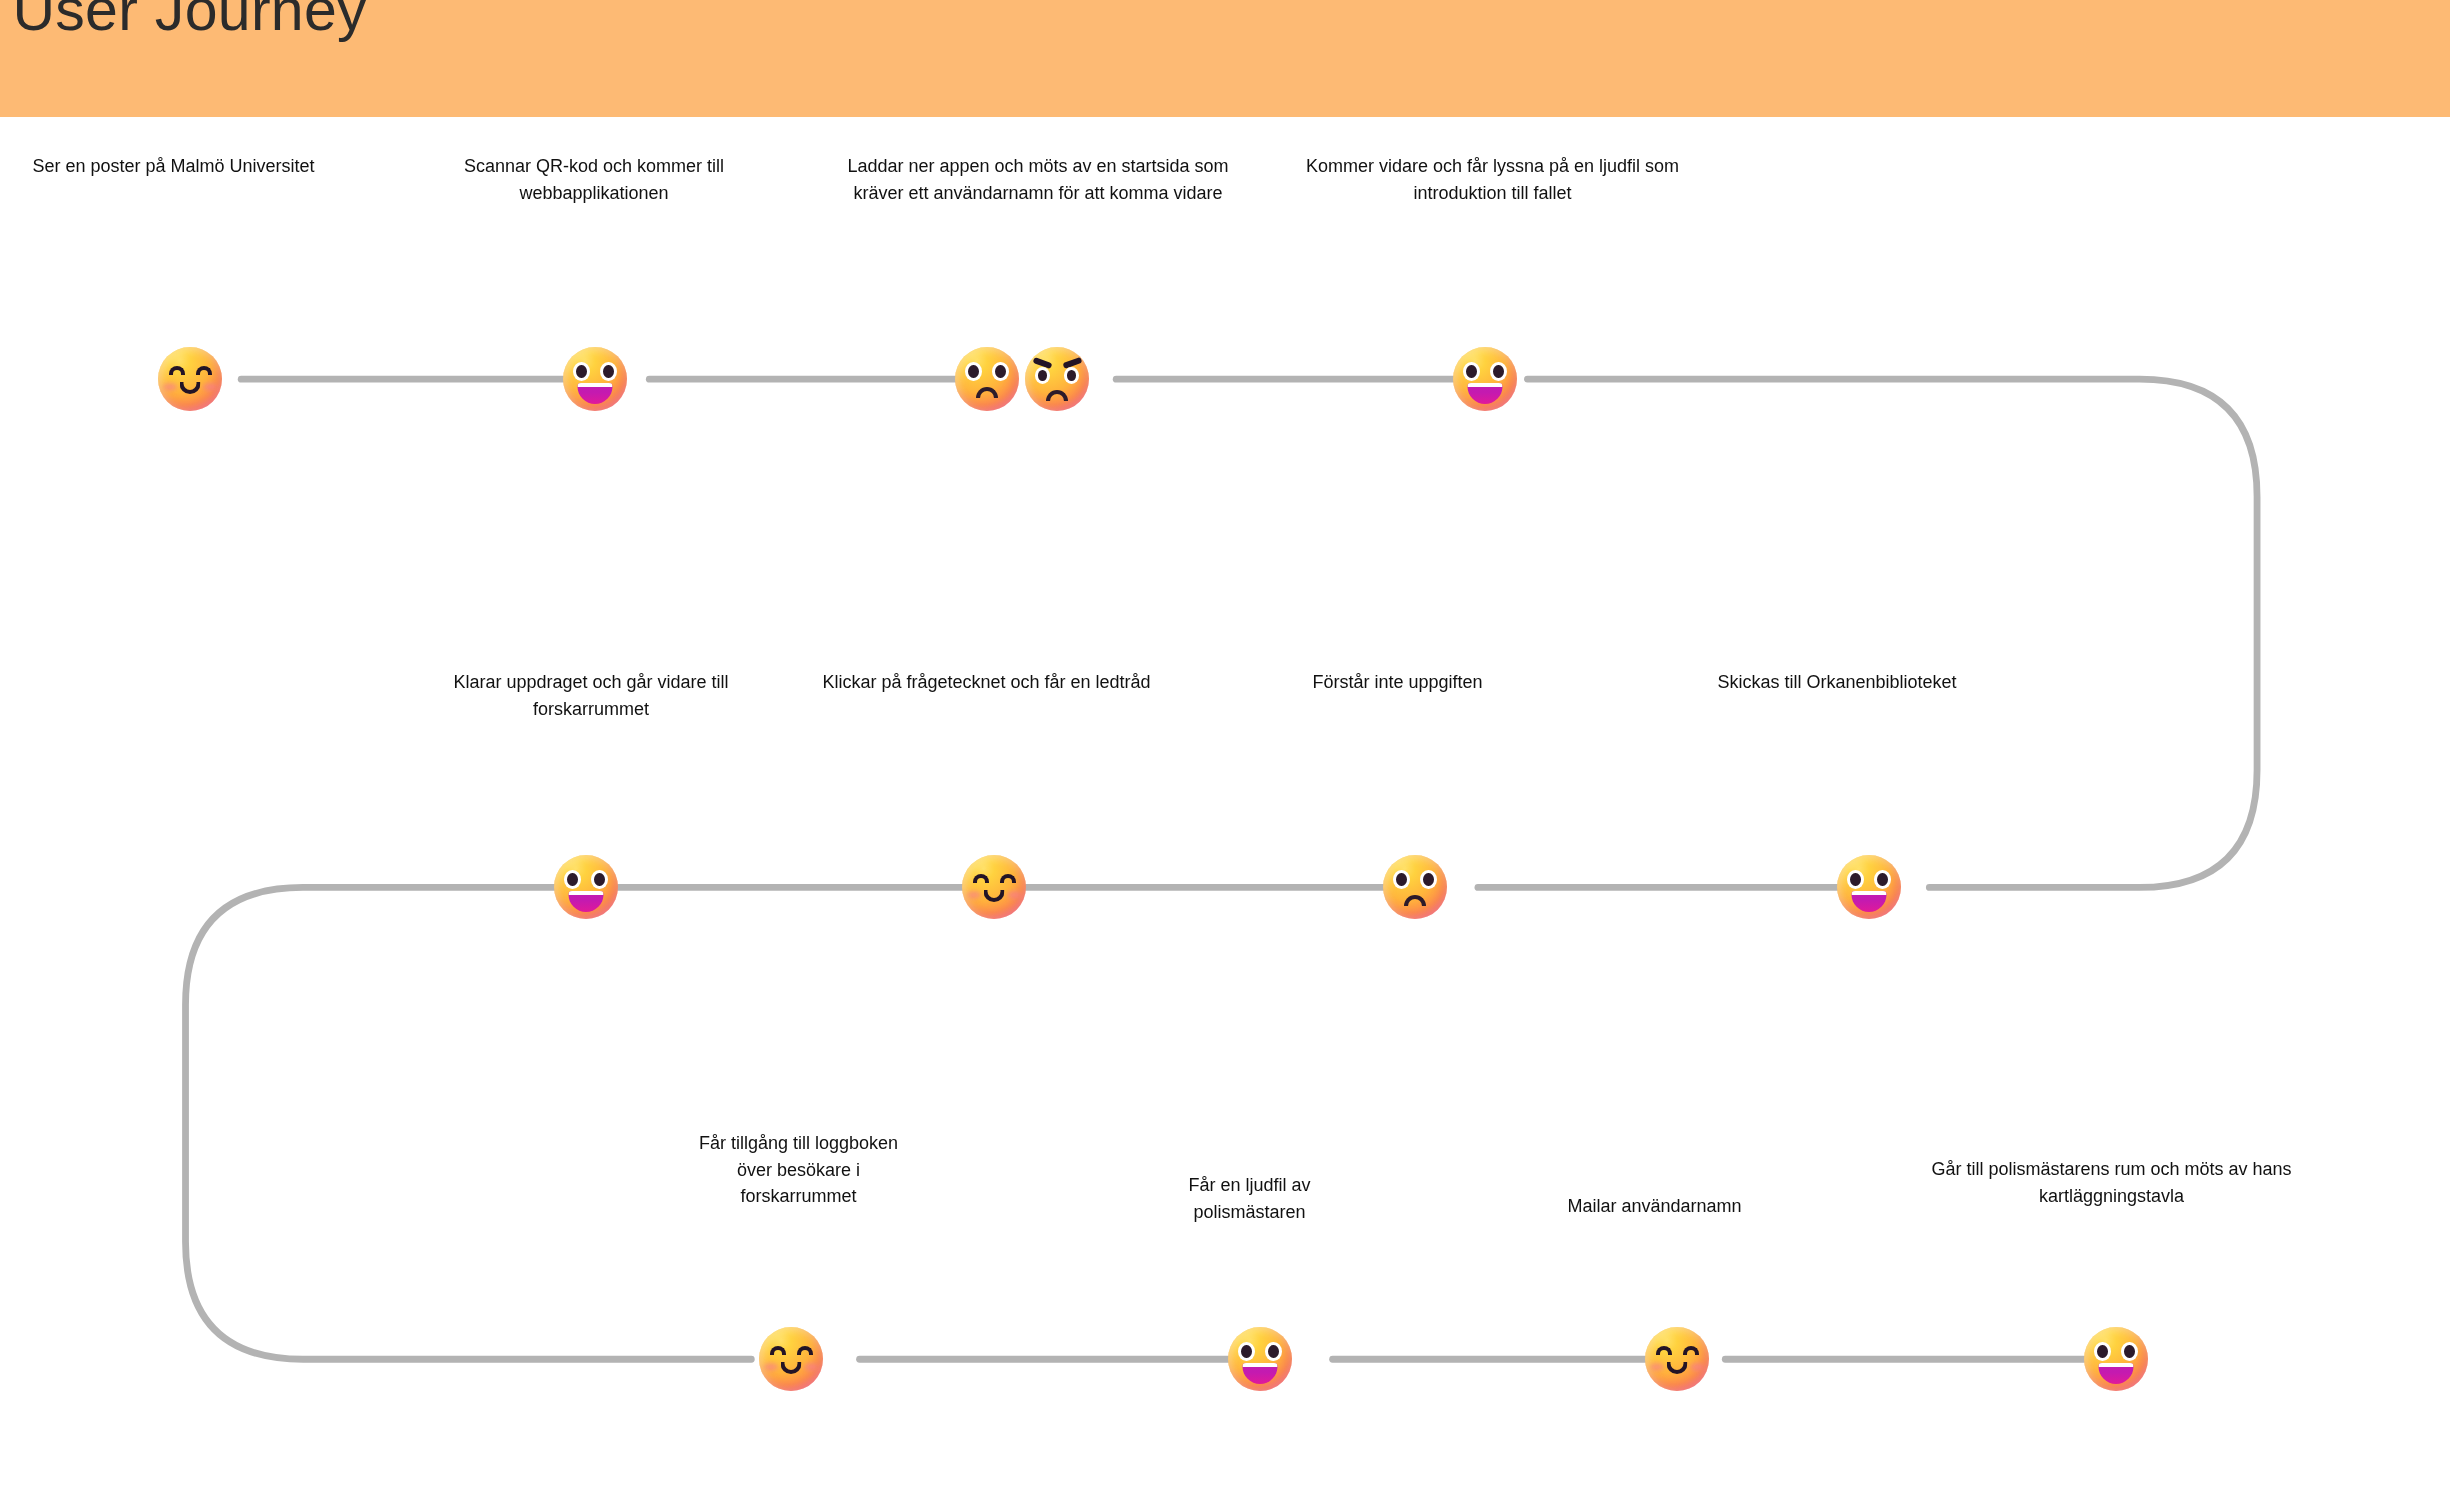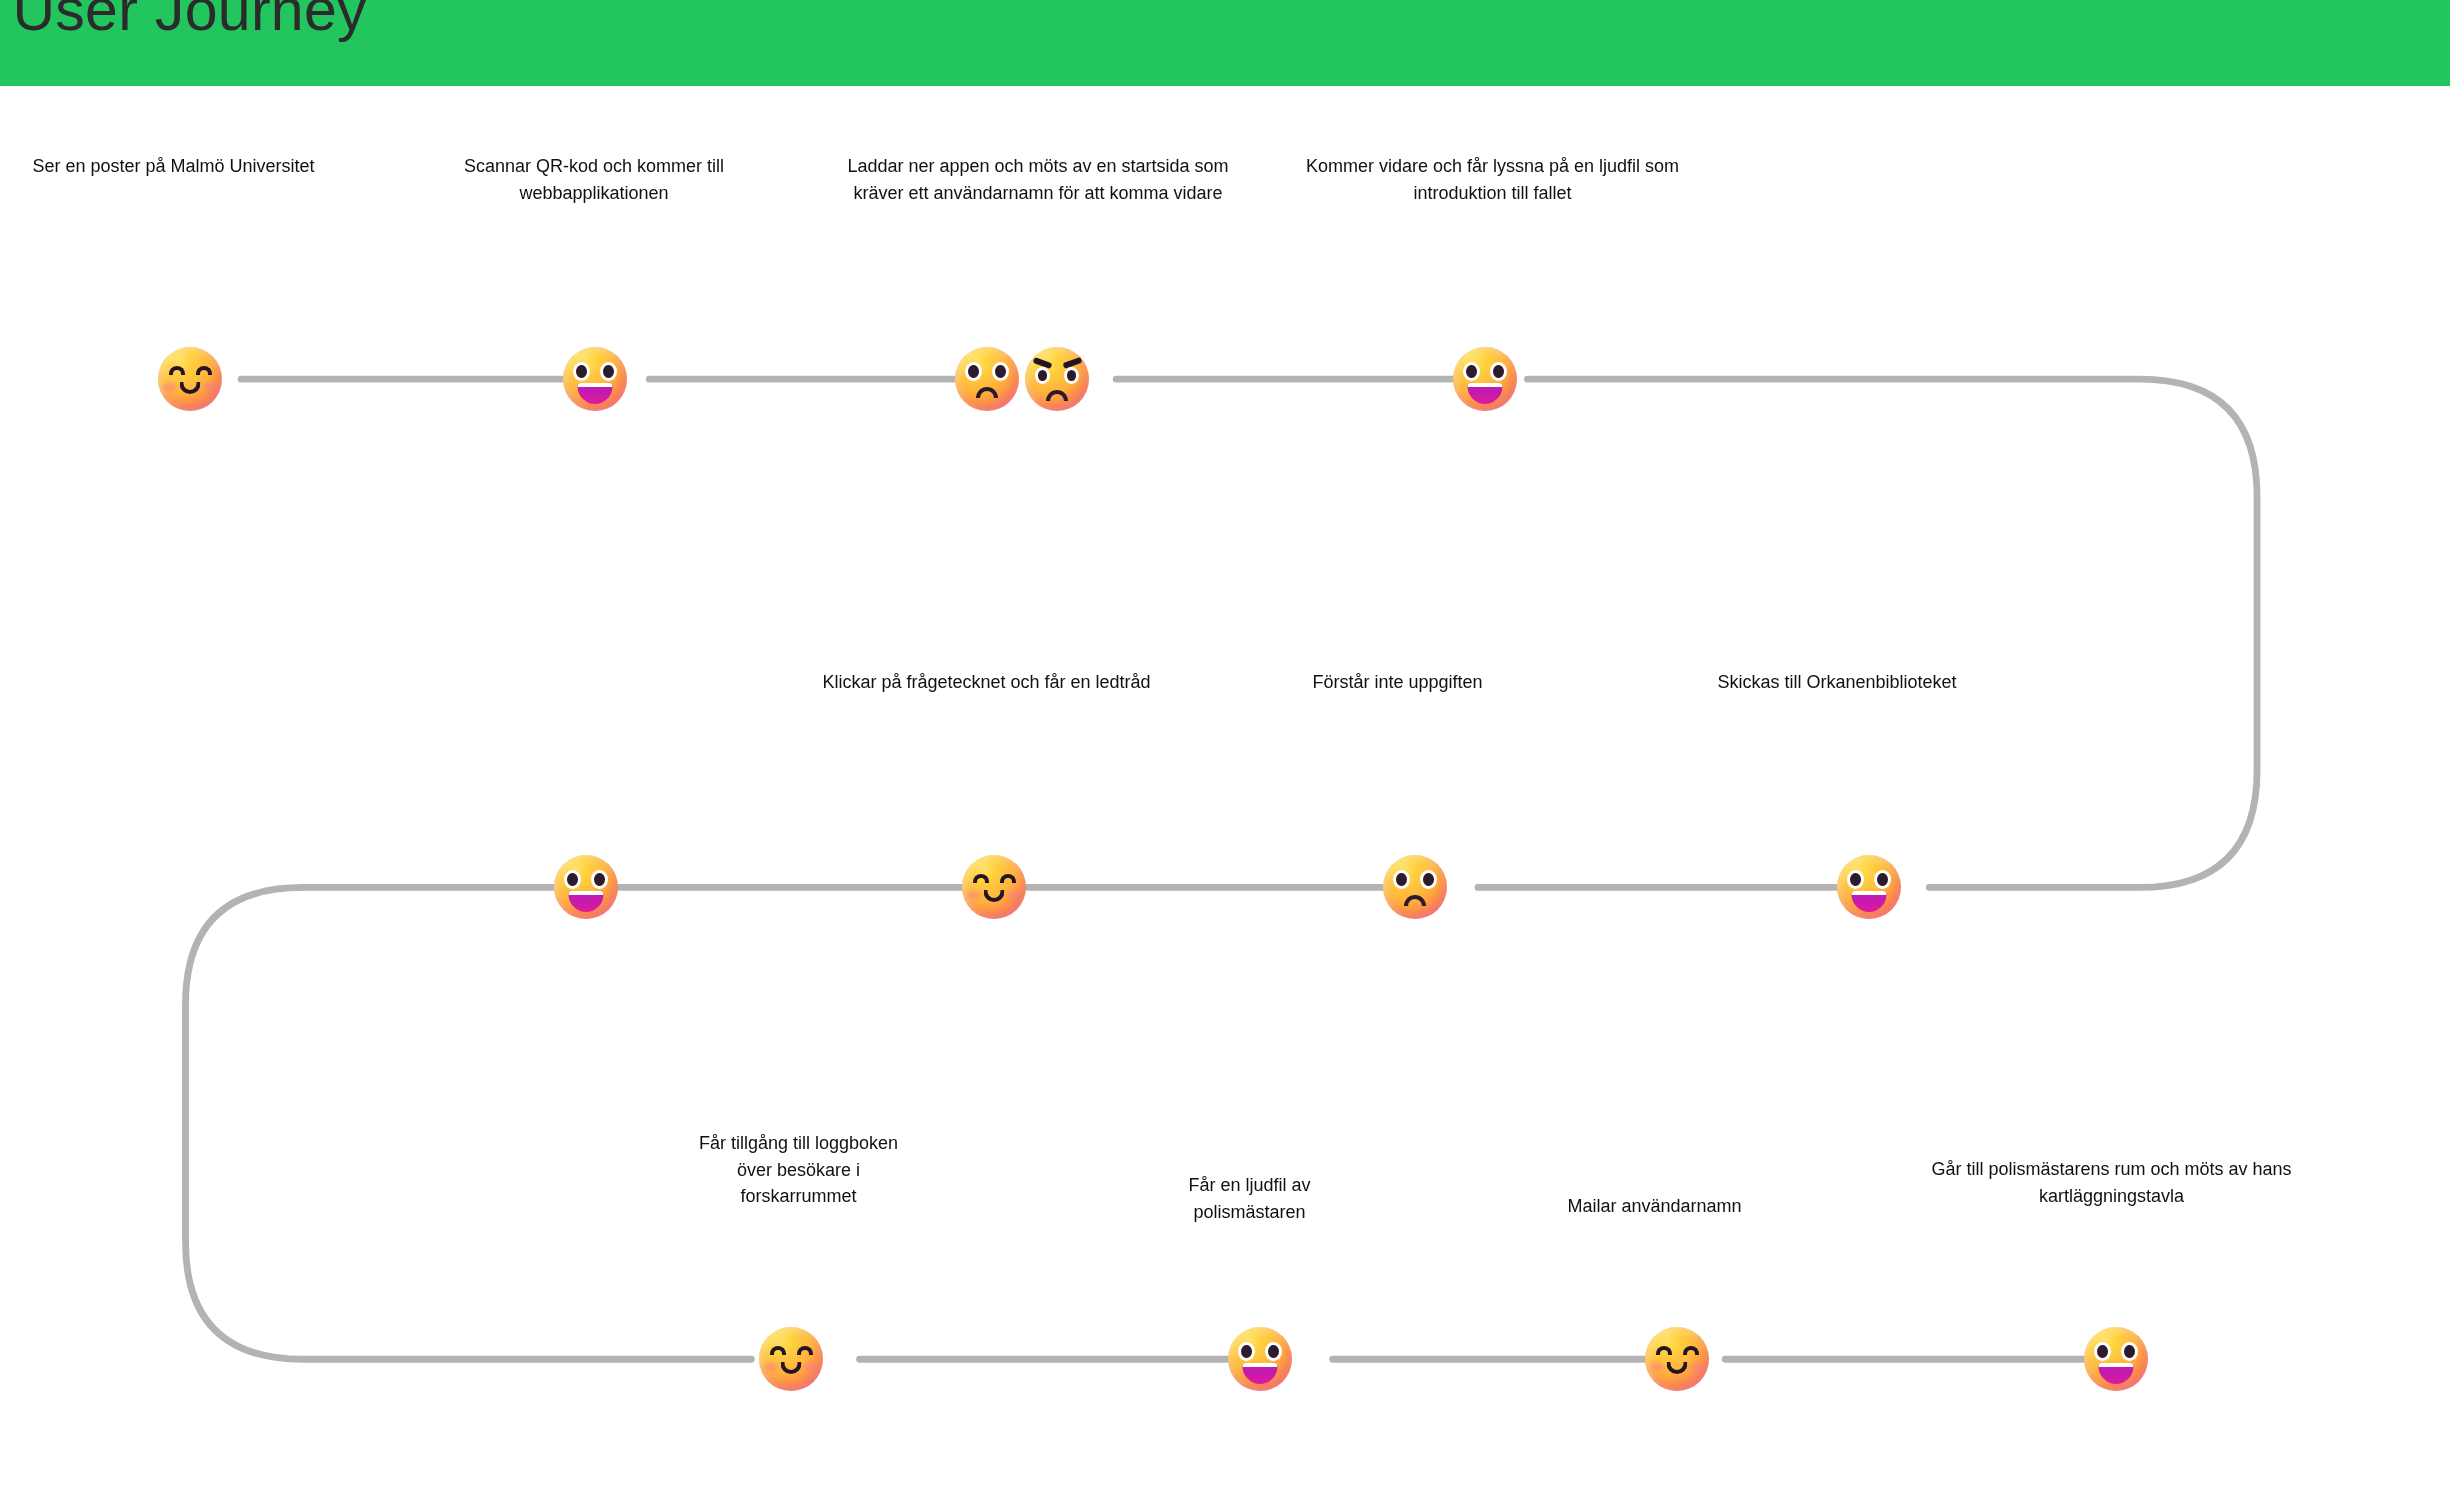--- a/index.html
+++ b/index.html
@@ -17,22 +17,22 @@
     background: #ffffff;
     overflow: hidden;
   }
 
   
   #title-band {
     position: absolute;
     left: 0;
     top: 0;
     width: 2450px;
-    height: 86px;
-    background: #22c55e;
+    height: 117px;
+    background: #fdba74;
   }
   #page-title {
     position: absolute;
     left: 12.4px;
     top: -18.6px;
     font-size: 59px;
     font-weight: 400;
     letter-spacing: 0.3px;
     color: #2b2b2b;
     line-height: 1.0;
@@ -271,20 +271,21 @@
       <span class="eye-open l">
           <i></i>
         </span>
         <span class="eye-open r">
           <i></i>
         </span>
         <span class="grin-mouth"></span>
     </div>
   </div>
 
+  <div class="step-label" style="left:427px; top:669px; width:328px;">Klarar uppdraget och går vidare till forskarrummet</div>
   <div class="step-label" style="left:804px; top:669px; width:365px;">Klickar på frågetecknet och får en ledtråd</div>
   <div class="step-label" style="left:1243px; top:669px; width:309px;">Förstår inte uppgiften</div>
   <div class="step-label" style="left:1633px; top:669px; width:408px;">Skickas till Orkanenbiblioteket</div>
 
   <div class="node" style="left:554px; top:855px;">
     <div class="emoji">
       <span class="eye-open l">
           <i></i>
         </span>
         <span class="eye-open r">

